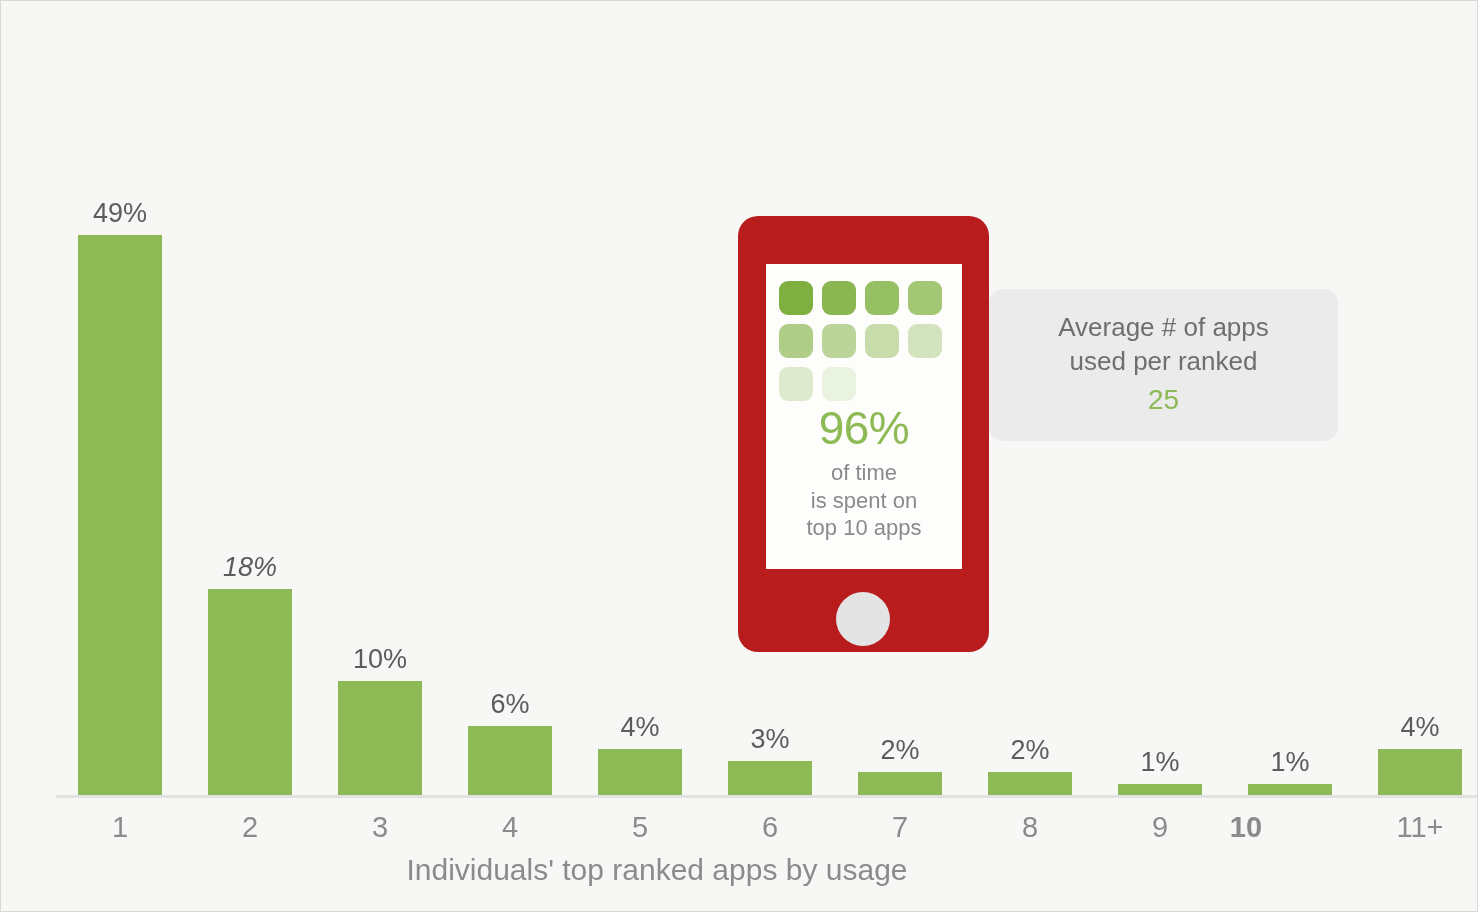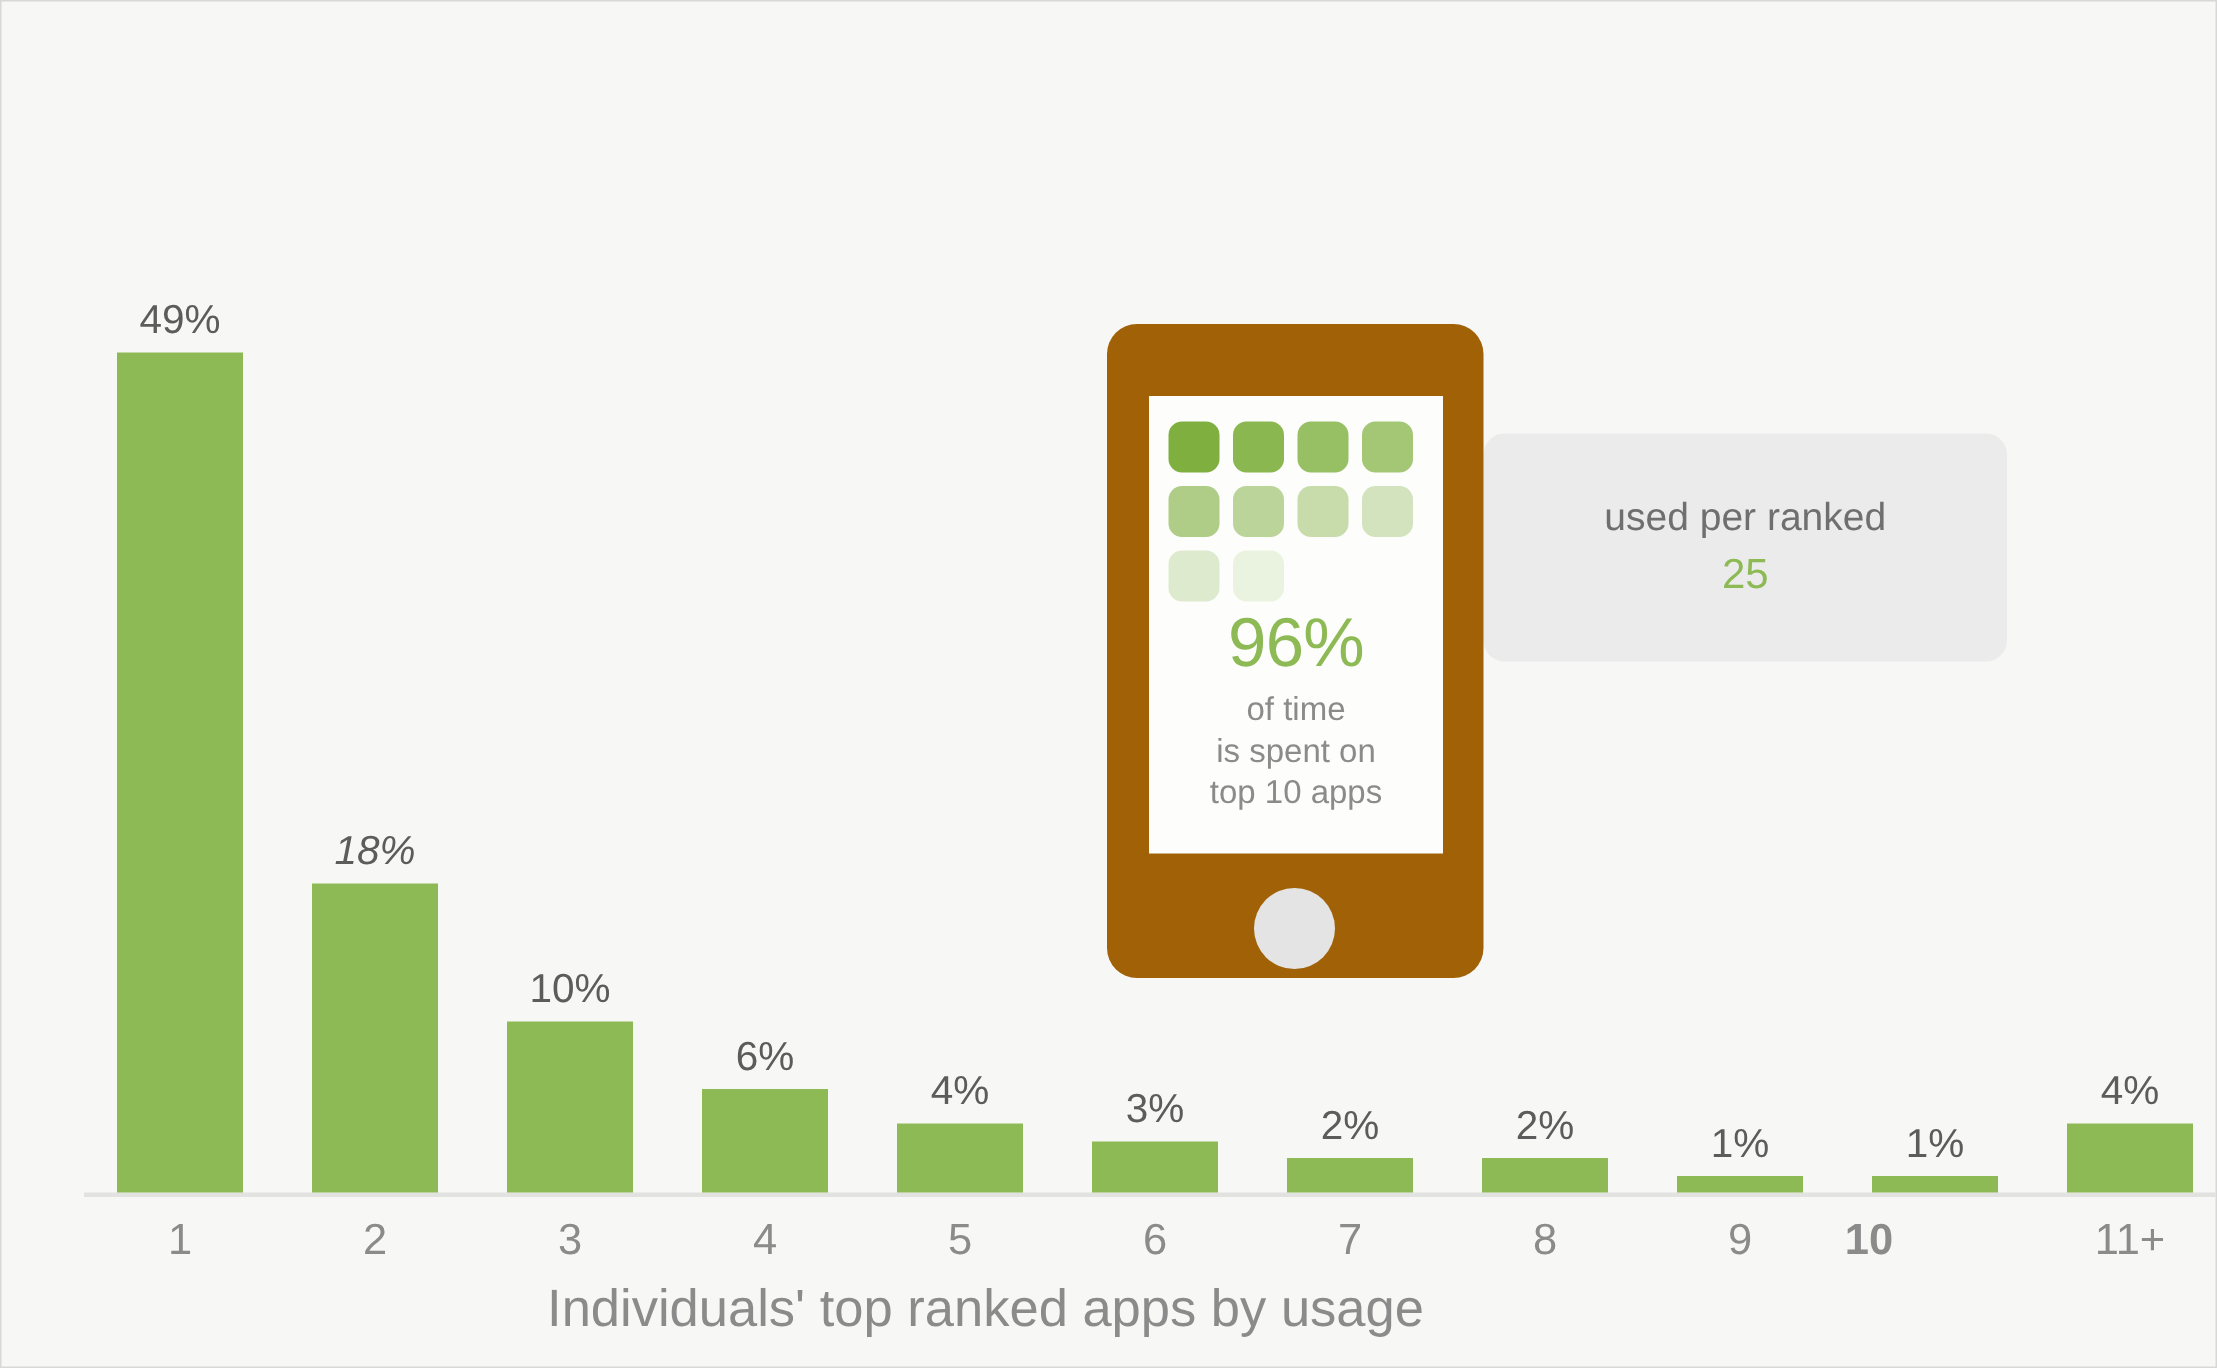--- a/index.html
+++ b/index.html
@@ -96,21 +96,21 @@
     font-size: 29px;
     color: #8b8b8b;
   }
 
   .axis-title {
     position: absolute;
     top: 852px;
     left: 0;
     width: 1242px;
     text-align: center;
-    font-size: 35px;
+    font-size: 30px;
     color: #8b8b8b;
   }
 
   
   .callout {
     position: absolute;
     left: 988px;
     top: 288px;
     width: 349px;
     height: 152px;
@@ -136,21 +136,21 @@
     margin-top: 3px;
   }
 
   
   .phone {
     position: absolute;
     left: 737px;
     top: 215px;
     width: 251px;
     height: 436px;
-    background: #a16207;
+    background: #b91c1c;
     border-radius: 20px;
   }
   .phone-screen {
     position: absolute;
     left: 28px;
     top: 48px;
     width: 196px;
     height: 305px;
     background: #fdfdfc;
   }
@@ -264,20 +264,21 @@
         <div class="tick-label" style="left: 822px;">7</div>
         <div class="tick-label" style="left: 952px;">8</div>
         <div class="tick-label" style="left: 1082px;">9</div>
         <div class="tick-label" style="left: 1168px; font-weight: bold;">10</div>
         <div class="tick-label" style="left: 1342px;">11+</div>
       </div>
     <div class="axis-title">Individuals' top ranked apps by usage</div>
   </div>
 
   <div class="callout">
+    <div class="callout-line">Average # of apps</div>
     <div class="callout-line">used per ranked</div>
     <div class="callout-value">25</div>
   </div>
 
   <div class="phone">
     <div class="phone-screen">
       <div class="app-grid" id="app-grid">
           <div class="app-icon" style="opacity: 1;"></div>
           <div class="app-icon" style="opacity: 0.905;"></div>
           <div class="app-icon" style="opacity: 0.81;"></div>

